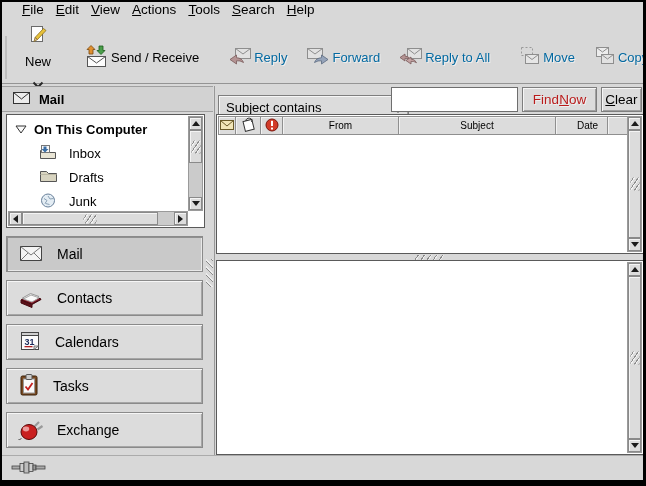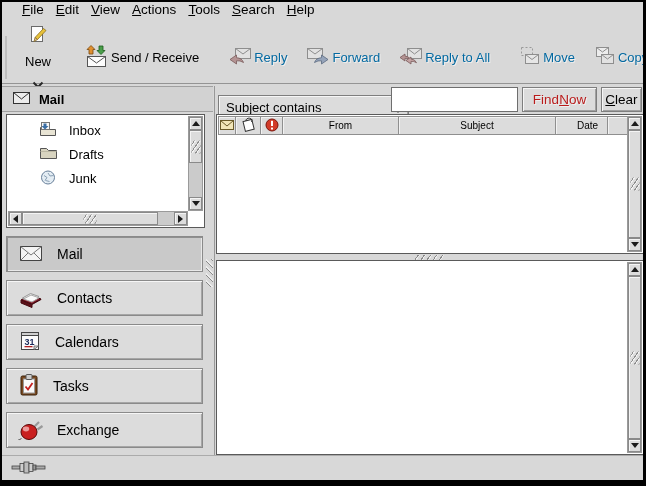--- a/index.html
+++ b/index.html
@@ -224,20 +224,26 @@
   <div class="mail-header">
     <span><svg width="17" height="12" viewBox="0 0 17 12">
           <rect x="0.5" y="0.5" width="16" height="11" fill="#ececec" stroke="#333"></rect>
           <path d="M0.5 0.5 L8.5 7 L16.5 0.5" fill="none" stroke="#333"></path>
         </svg></span>
     <span>Mail</span>
   </div>
 
   <div class="tree-panel">
     <div class="tree-rows">
+      <div class="tree-root">
+        <span><svg width="12" height="9" viewBox="0 0 12 9">
+              <path d="M1 1 H11 L6 8 Z" fill="#fafafa" stroke="#333"></path>
+            </svg></span>
+        <span>On This Computer</span>
+      </div>
       <div class="tree-item">
         <span><svg width="18" height="16" viewBox="0 0 18 16">
               <path d="M1.5 6.5 h6 l2 2 h7 v6 h-15 z" fill="#e8e4d4" stroke="#555"></path>
               <rect x="2.5" y="1.5" width="8" height="7" fill="#f8f8f8" stroke="#777"></rect>
               <path d="M4.5 2.5 h3 v2.5 h2 l-3.5 3.5 -3.5 -3.5 h2 z" fill="#3a6ea5"></path>
             </svg></span>
         <span>Inbox</span>
       </div>
       <div class="tree-item">
         <span><svg width="18" height="16" viewBox="0 0 18 16">

